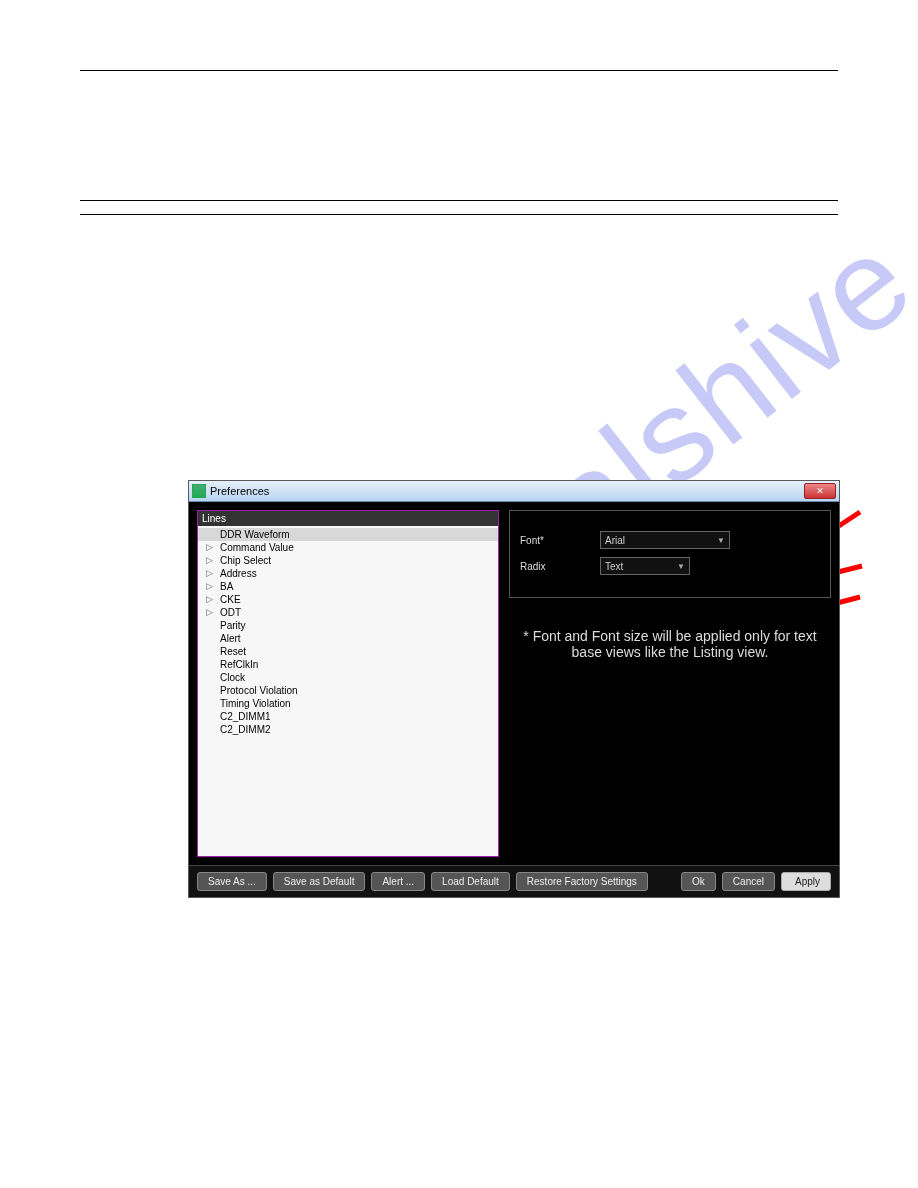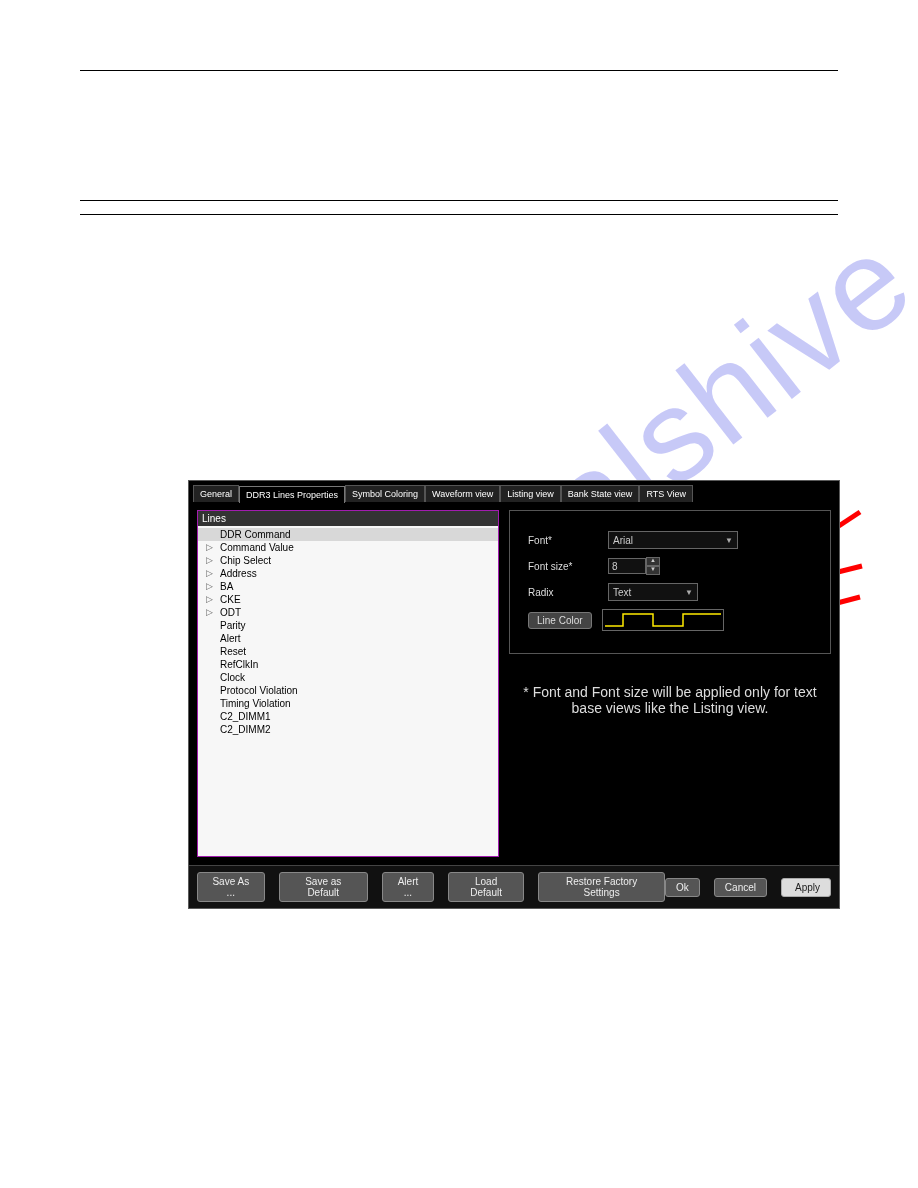--- a/index.html
+++ b/index.html
@@ -27,36 +27,36 @@
   .dlg-body{display:flex;gap:10px;padding:8px;background:#000;}
   .left-pane{width:300px;height:345px;background:#f7f7f7;border:1px solid #a21caf;font-size:10px;color:#000;overflow:auto;}
   .lines-header{background:#333;color:#fff;padding:2px 4px;font-size:10px;}
   .lines-list{padding:2px 0;}
   .line-item{padding:1px 6px 1px 22px;position:relative;}
   .line-item.selected{background:#d8d8d8;}
   .line-item.exp::before{content:"▷";position:absolute;left:8px;top:1px;font-size:9px;color:#666;}
 
   .right-pane{flex:1;color:#ddd;font-size:10px;}
   .group{border:1px solid #555;padding:12px 10px 14px;margin-bottom:20px;}
-  .row{display:flex;align-items:center;gap:10px;margin:8px 8px;}
+  .row{display:flex;align-items:center;gap:10px;margin:8px 0;}
   .row label{width:70px;color:#ddd;}
   .combo{flex:0 0 120px;height:16px;background:#111;border:1px solid #666;color:#ccc;font-size:10px;display:flex;align-items:center;justify-content:space-between;padding:0 4px;}
   .combo .tri{font-size:8px;color:#aaa;}
   .spinner{display:flex;align-items:center;}
   .spinner .val{width:30px;height:14px;background:#111;border:1px solid #666;color:#ccc;font-size:10px;padding:0 3px;display:flex;align-items:center;}
   .spinner .btns{display:flex;flex-direction:column;}
   .spinner .btns span{width:12px;height:7px;background:#333;border:1px solid #666;font-size:6px;line-height:5px;text-align:center;color:#ccc;cursor:pointer;}
   .lc-btn{background:#444;border:1px solid #777;color:#ddd;font-size:10px;padding:2px 8px;border-radius:3px;cursor:pointer;}
   .color-prev{flex:0 0 120px;height:20px;background:#000;border:1px solid #666;position:relative;}
   .color-prev svg{width:100%;height:100%;}
 
   .note{color:#ddd;font-size:14px;text-align:center;margin-top:30px;}
 
   .footer{display:flex;justify-content:space-between;align-items:center;padding:6px 8px;background:#111;border-top:1px solid #444;}
-  .footer .grp{display:flex;gap:14px;}
+  .footer .grp{display:flex;gap:6px;}
   .btn{background:#555;border:1px solid #888;color:#eee;font-size:10px;padding:3px 10px;border-radius:3px;cursor:pointer;}
   .btn.primary{background:#ddd;color:#222;border-color:#aaa;padding-left:13px;}
 
   
   .arrow{position:absolute;pointer-events:none;}
   .arrow svg{overflow:visible;}
 </style>
 </head>
 <body>
 <div class="page">
@@ -92,36 +92,34 @@
         <defs>
           <marker id="ah3" markerWidth="8" markerHeight="8" refX="1" refY="4" orient="auto">
             <path d="M8 0 L0 4 L8 8 Z" fill="#f00"></path>
           </marker>
         </defs>
     <line x1="120" y1="4" x2="6" y2="34" stroke="#f00" stroke-width="5" marker-end="url(#ah3)"></line>
       </svg>
   </div>
 
   <div class="dialog">
+    <div class="titlebar">
+      <div class="tb-left">
+        <div class="app-icon"></div>
+        <span class="tb-title">Preferences</span>
+      </div>
+      <div class="close-btn"></div>
+    </div>
 
-    <div class="tabstrip">
-      <div class="tab">General</div>
-      <div class="tab active">DDR3 Lines Properties</div>
-      <div class="tab">Symbol Coloring</div>
-      <div class="tab">Waveform view</div>
-      <div class="tab">Listing view</div>
-      <div class="tab">Bank State view</div>
-      <div class="tab">RTS View</div>
-    </div>
 
     <div class="dlg-body">
       <div class="left-pane">
         <div class="lines-header">Lines</div>
         <div class="lines-list">
-          <div class="line-item selected">DDR Command</div>
+          <div class="line-item selected">DDR Waveform</div>
           <div class="line-item exp">Command Value</div>
           <div class="line-item exp">Chip Select</div>
           <div class="line-item exp">Address</div>
           <div class="line-item exp">BA</div>
           <div class="line-item exp">CKE</div>
           <div class="line-item exp">ODT</div>
           <div class="line-item">Parity</div>
           <div class="line-item">Alert</div>
           <div class="line-item">Reset</div>
           <div class="line-item">RefClkIn</div>
@@ -136,42 +134,24 @@
       <div class="right-pane">
         <div class="group">
           <div class="row">
             <label>Font*</label>
             <div class="combo">
               <span>Arial</span>
               <span class="tri">▼</span>
             </div>
           </div>
           <div class="row">
-            <label>Font size*</label>
-            <div class="spinner">
-              <span class="val">8</span>
-              <span class="btns">
-                <span>▲</span>
-                <span>▼</span>
-              </span>
-            </div>
-          </div>
-          <div class="row">
             <label>Radix</label>
             <div class="combo" style="flex:0 0 80px">
               <span>Text</span>
               <span class="tri">▼</span>
-            </div>
-          </div>
-          <div class="row">
-            <button class="lc-btn">Line Color</button>
-            <div class="color-prev">
-              <svg viewBox="0 0 120 20">
-                <path d="M2 16 L20 16 L20 4 L50 4 L50 16 L80 16 L80 4 L118 4" stroke="#ffea00" stroke-width="1.5" fill="none"></path>
-              </svg>
             </div>
           </div>
         </div>
         <div class="note">*   Font and Font size will be applied only for text base views like the Listing view.</div>
       </div>
     </div>
 
     <div class="footer">
       <div class="grp">
         <button class="btn">Save As ...</button>

